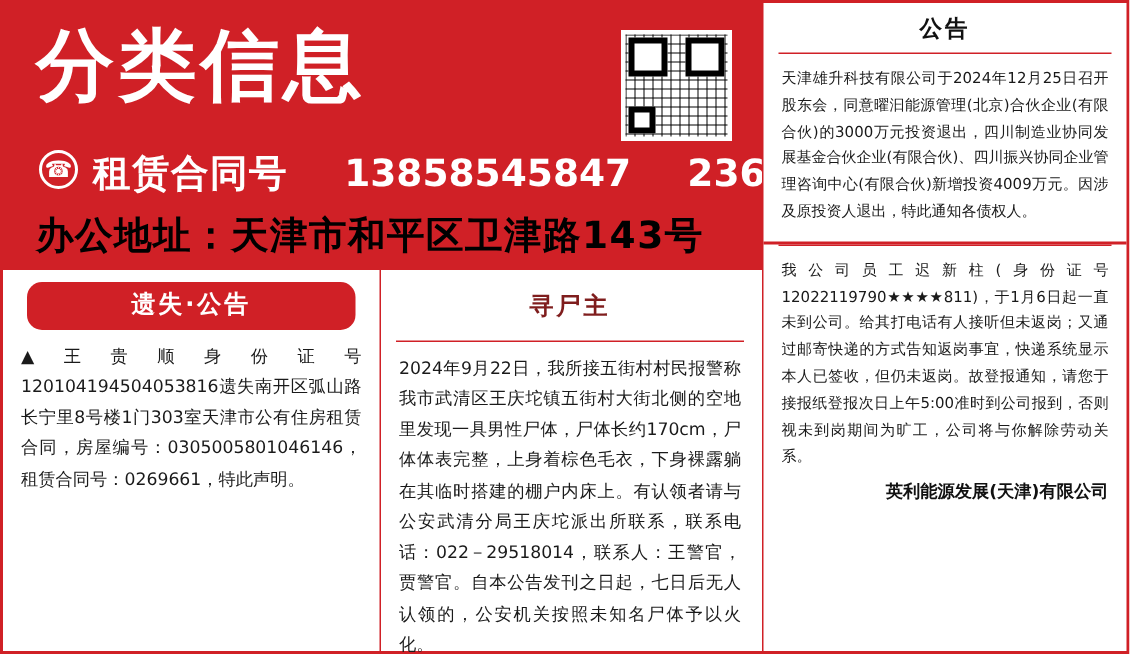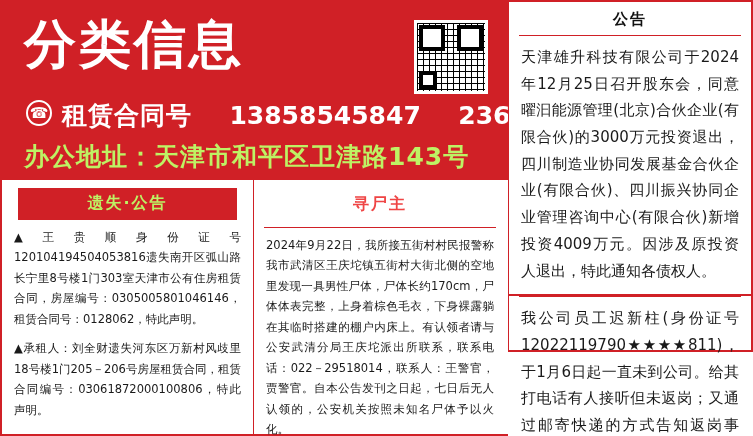--- a/index.html
+++ b/index.html
@@ -64,21 +64,21 @@
     letter-spacing: 1px;
     white-space: nowrap;
   }
   .banner-line2 .num { letter-spacing: 0px; }
   .banner-line2 .gap { display: inline-block; width: 18px; }
   .banner-line3 {
     position: absolute;
     left: 22px; top: 138px;
     font-size: 25px;
     font-weight: bold;
-    color: #bef264;
+    color: #000000;
     letter-spacing: 1px;
     white-space: nowrap;
   }
   .qr {
     position: absolute;
     right: 20px; top: 18px;
     width: 74px; height: 74px;
     background: #ffffff;
     padding: 3px;
   }
@@ -119,33 +119,34 @@
   .lcol {
     width: 252px;
     padding: 0;
     position: relative;
   }
   .lcol.first { border-right: 1px solid #d02026; }
 
   .sec-head-red {
     margin: 8px 16px 0 16px;
     background: #d02026;
-    color: #bef264;
+    color: #ffffff;
     text-align: center;
     font-size: 16px;
     font-weight: bold;
     letter-spacing: 2px;
     padding: 5px 0 6px;
+    border-radius: 10px;
   }
   .sec-head-plain {
     margin: 10px 0 0 0;
     text-align: center;
     font-size: 16px;
     font-weight: bold;
-    color: #ef4444;
+    color: #7f1d1d;
     letter-spacing: 2px;
     padding: 4px 0 6px;
   }
   .hr-red {
     height: 1px;
     background: #d02026;
     margin: 6px 10px 0 10px;
   }
 
   .body-text {
@@ -156,39 +157,39 @@
     padding: 7px 12px 0 12px;
     font-family: "DejaVu Sans", "Liberation Sans", sans-serif;
   }
   .body-text p { margin: 0 0 9px 0; }
 
   
   .right-col {
     position: absolute;
     left: 508px; top: 0;
     width: 245px;
-    height: 352px;
+    height: 436px;
     border: 2px solid #d02026;
     border-left: 1px solid #d02026;
   }
   .rhead {
     text-align: center;
     font-size: 15px;
     font-weight: bold;
     letter-spacing: 2px;
     color: #111;
     padding: 8px 0 6px;
   }
   .rline {
     height: 1px;
     background: #d02026;
     margin: 0 10px;
   }
   .rtext {
-    font-size: 15px;
+    font-size: 10px;
     line-height: 1.78;
     color: #1a1a1a;
     text-align: justify;
     padding: 8px 12px 0 12px;
   }
   .rtext p { margin: 0; }
   .sig {
     font-size: 11.5px;
     font-weight: bold;
     color: #111;
@@ -228,22 +229,21 @@
           <div class="qr-mark"></div>
         </div>
       </div>
     </div>
 
     <div class="lower">
 
       <div class="lcol first">
         <div class="sec-head-red">遗失·公告</div>
         <div class="body-text">
-          <p>▲ 王 贵 顺 身 份 证 号 120104194504053816遗失南开区弧山路长宁里8号楼1门303室天津市公有住房租赁合同，房屋编号：0305005801046146，租赁合同号：0128062，特此声明。</p>
-          <p>▲承租人：刘全财遗失河东区万新村风歧里18号楼1门205－206号房屋租赁合同，租赁合同编号：03061872000100806，特此声明。</p>
+          <p>▲ 王 贵 顺 身 份 证 号 120104194504053816遗失南开区弧山路长宁里8号楼1门303室天津市公有住房租赁合同，房屋编号：0305005801046146，租赁合同号：0269661，特此声明。</p>
         </div>
       </div>
 
       <div class="lcol">
         <div class="sec-head-plain">寻尸主</div>
         <div class="hr-red"></div>
         <div class="body-text">
           <p>2024年9月22日，我所接五街村村民报警称我市武清区王庆坨镇五街村大街北侧的空地里发现一具男性尸体，尸体长约170cm，尸体体表完整，上身着棕色毛衣，下身裸露躺在其临时搭建的棚户内床上。有认领者请与公安武清分局王庆坨派出所联系，联系电话：022－29518014，联系人：王警官，贾警官。自本公告发刊之日起，七日后无人认领的，公安机关按照未知名尸体予以火化。</p>
         </div>
       </div>
@@ -256,19 +256,19 @@
     <div class="rhead">公告</div>
     <div class="rline"></div>
     <div class="rtext">
       <p>天津雄升科技有限公司于2024年12月25日召开股东会，同意曜汩能源管理(北京)合伙企业(有限合伙)的3000万元投资退出，四川制造业协同发展基金合伙企业(有限合伙)、四川振兴协同企业管理咨询中心(有限合伙)新增投资4009万元。因涉及原投资人退出，特此通知各债权人。</p>
     </div>
 
     <div class="divider-thick"></div>
 
     <div class="rline"></div>
     <div class="rtext">
-      <p>我公司员工迟新柱(身份证号12022119790★★★★811)，于1月6日起一直未到公司。给其打电话有人接听但未返岗；又通过邮寄快递的方式告知返岗事宜，快递系统显示本人已签收，但仍未返岗。故登报通知，请您于接报纸登报次日上午10:00准时到公司报到，否则视未到岗期间为旷工，公司将与你解除劳动关系。</p>
+      <p>我公司员工迟新柱(身份证号12022119790★★★★811)，于1月6日起一直未到公司。给其打电话有人接听但未返岗；又通过邮寄快递的方式告知返岗事宜，快递系统显示本人已签收，但仍未返岗。故登报通知，请您于接报纸登报次日上午5:00准时到公司报到，否则视未到岗期间为旷工，公司将与你解除劳动关系。</p>
     </div>
     <div class="sig">英利能源发展(天津)有限公司</div>
 
   </div>
 
 </div>
 
 </body></html>

